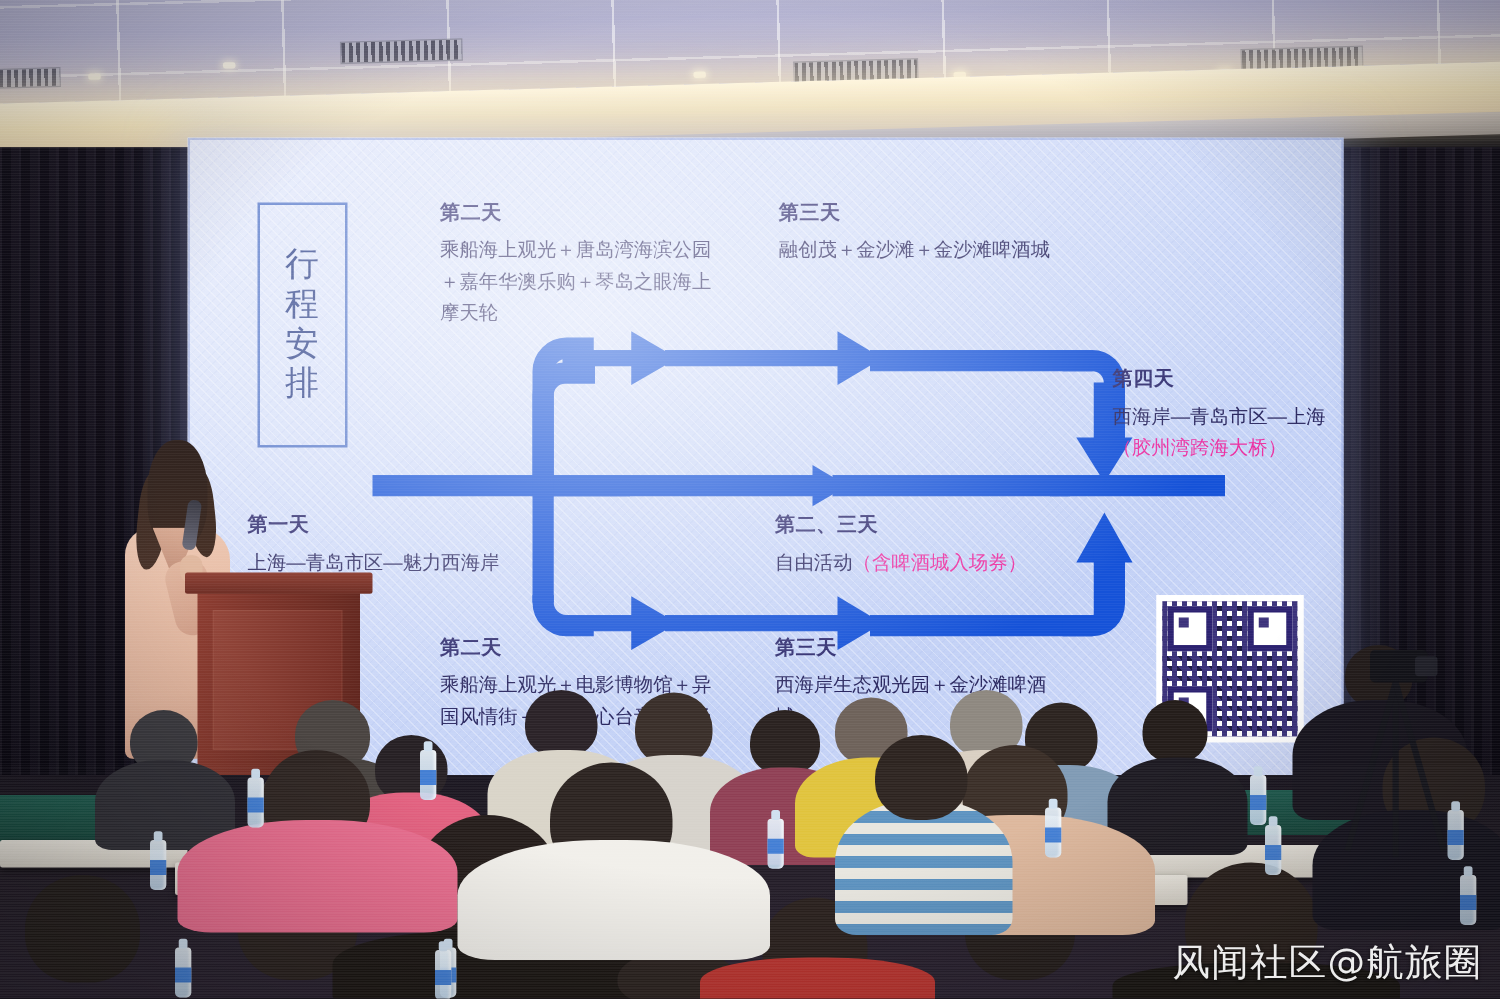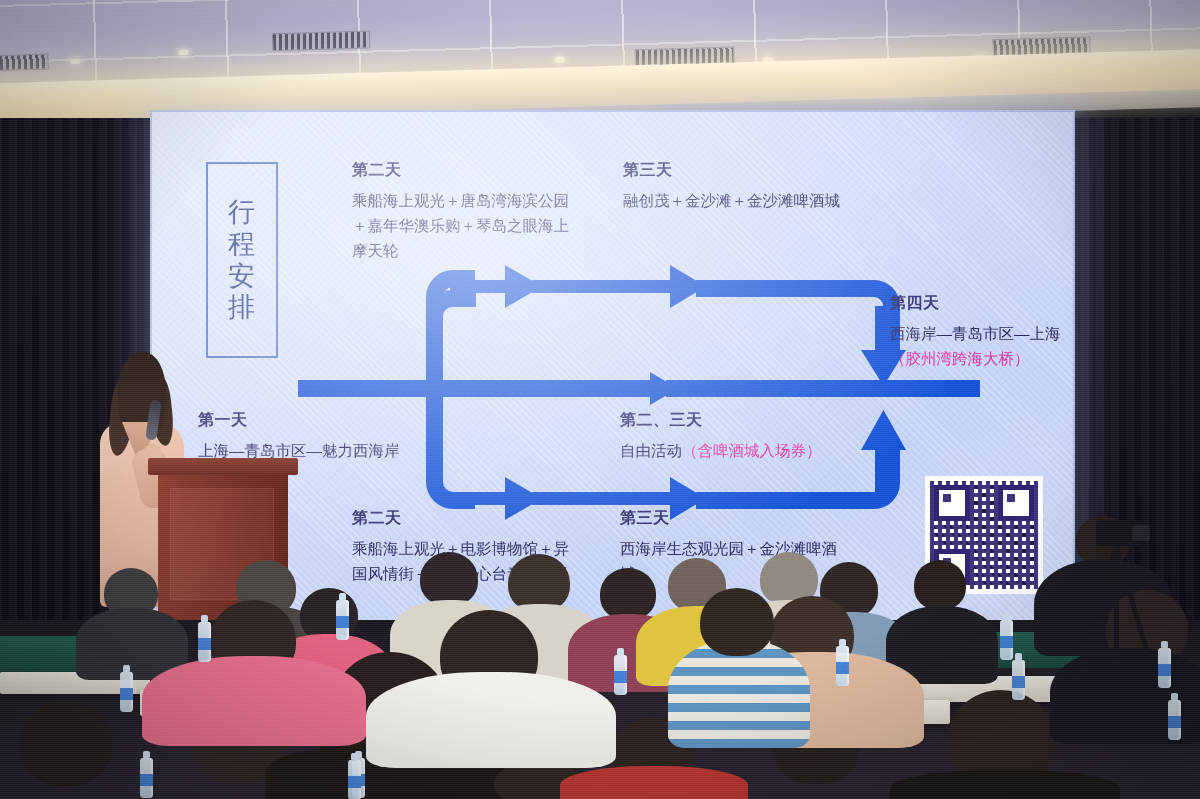--- a/index.html
+++ b/index.html
@@ -381,13 +381,14 @@
     <div class="cam-body"></div>
     <div class="cam-lens"></div>
     <div class="cam-leg" style="left:32px;transform:rotate(0deg);"></div>
     <div class="cam-leg" style="left:32px;transform:rotate(16deg);"></div>
     <div class="cam-leg" style="left:32px;transform:rotate(-16deg);"></div>
   </div>
 
   <div class="vignette"></div>
   <div class="grain"></div>
 
+  <div class="watermark">风闻社区@航旅圈</div>
 </div>
 
 </body></html>

